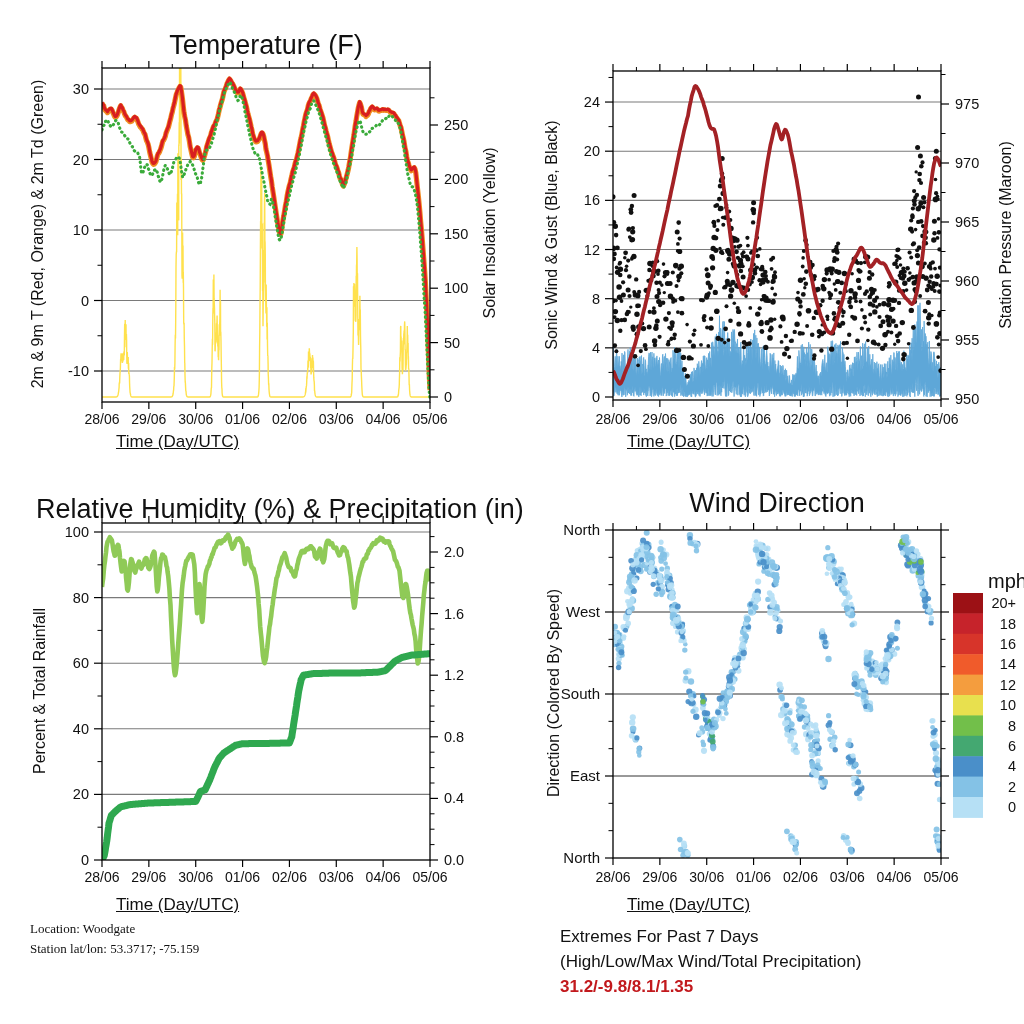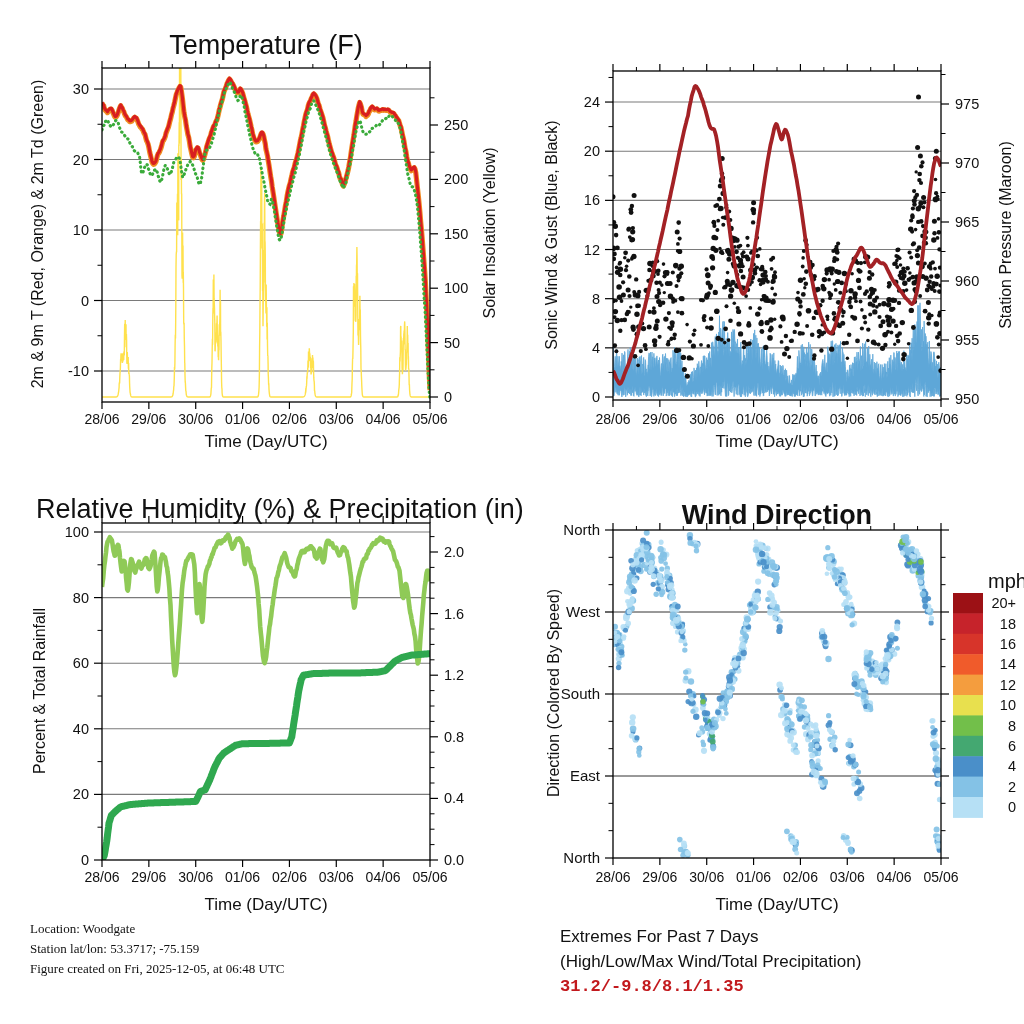--- a/index.html
+++ b/index.html
@@ -1,26 +1,26 @@
 <!DOCTYPE html>
 <html><head>
 <meta charset="utf-8">
 <style>
   html,body{margin:0;padding:0;background:#fff;}
   #figure{position:relative;width:1024px;height:1024px;background:#fff;overflow:hidden;
           font-family:"Liberation Sans",sans-serif;color:#111;}
   .title{position:absolute;font-size:27px;text-align:center;white-space:nowrap;}
-  .xlabel{position:absolute;font-size:17px;text-align:center;white-space:nowrap;}
+  .xlabel{position:absolute;font-size:17px;white-space:nowrap;text-decoration:underline;}
   .ylabel{position:absolute;font-size:16px;text-align:center;white-space:nowrap;
           transform:rotate(-90deg);transform-origin:center center;width:340px;}
   #plot-svg{position:absolute;left:0;top:0;}
   #footer{position:absolute;left:30px;top:919px;font-size:13px;line-height:20px;font-family:Liberation Serif, serif;}
   #extremes{position:absolute;left:560px;top:924px;width:415px;text-align:left;
             font-size:17px;line-height:25px;}
-  #extremes .vals{font-weight:bold;font-family:Liberation Mono, monospace;}
+  #extremes .vals{font-weight:bold;}
   #legend-title{position:absolute;font-size:20px;}
 </style>
 </head>
 <body>
 
 <div id="figure">
 
   <svg id="plot-svg" width="1024" height="1024">
       <clipPath id="clipTL">
         <rect x="102" y="68" width="328" height="334"></rect>
@@ -2244,40 +2244,39 @@
         <rect x="953" y="776.6" width="30" height="20.9" fill="#84c2e6"></rect>
         <text x="1016" y="791.8" text-anchor="end" font-size="14.5" font-family="Liberation Sans, sans-serif" fill="#111">2</text>
         <rect x="953" y="797.0" width="30" height="20.9" fill="#b6e0f5"></rect>
         <text x="1016" y="812.2" text-anchor="end" font-size="14.5" font-family="Liberation Sans, sans-serif" fill="#111">0</text>
       </g>
     </svg>
 
   <div class="title" style="left:66px;top:30px;width:400px;">Temperature (F)</div>
 
   <div class="title" style="left:36px;top:494px;width:460px;">Relative Humidity (%) &amp; Precipitation (in)</div>
-  <div class="title" style="left:577px;top:500px;width:400px;font-weight:bold;">Wind Direction</div>
+  <div class="title" style="left:577px;top:488px;width:400px;">Wind Direction</div>
 
   <div class="ylabel" style="left:-132px;top:225px;">2m &amp; 9m T (Red, Orange) &amp; 2m Td (Green)</div>
   <div class="ylabel" style="left:320px;top:224px;">Solar Insolation (Yellow)</div>
   <div class="ylabel" style="left:382px;top:226px;">Sonic Wind &amp; Gust (Blue, Black)</div>
   <div class="ylabel" style="left:836px;top:226px;">Station Pressure (Maroon)</div>
   <div class="ylabel" style="left:-130px;top:682px;">Percent &amp; Total Rainfall</div>
   <div class="ylabel" style="left:384px;top:684px;">Direction (Colored By Speed)</div>
 
   <div class="xlabel" style="left:116px;top:432px;width:300px;">Time (Day/UTC)</div>
   <div class="xlabel" style="left:627px;top:432px;width:300px;">Time (Day/UTC)</div>
   <div class="xlabel" style="left:116px;top:895px;width:300px;">Time (Day/UTC)</div>
   <div class="xlabel" style="left:627px;top:895px;width:300px;">Time (Day/UTC)</div>
 
   <div id="legend-title" style="left:988px;top:570px;">mph</div>
 
   <div id="footer">
     <div>Location: Woodgate</div>
     <div>Station lat/lon: 53.3717; -75.159</div>
-    <div>Figure created on Fri, 2025-12-05, at 06:48 UTC</div>
   </div>
 
   <div id="extremes">
     <div>Extremes For Past 7 Days</div>
     <div>(High/Low/Max Wind/Total Precipitation)</div>
     <div class="vals" style="color: rgb(194, 25, 29);">31.2/-9.8/8.1/1.35</div>
   </div>
 </div>
 
 </body></html>

